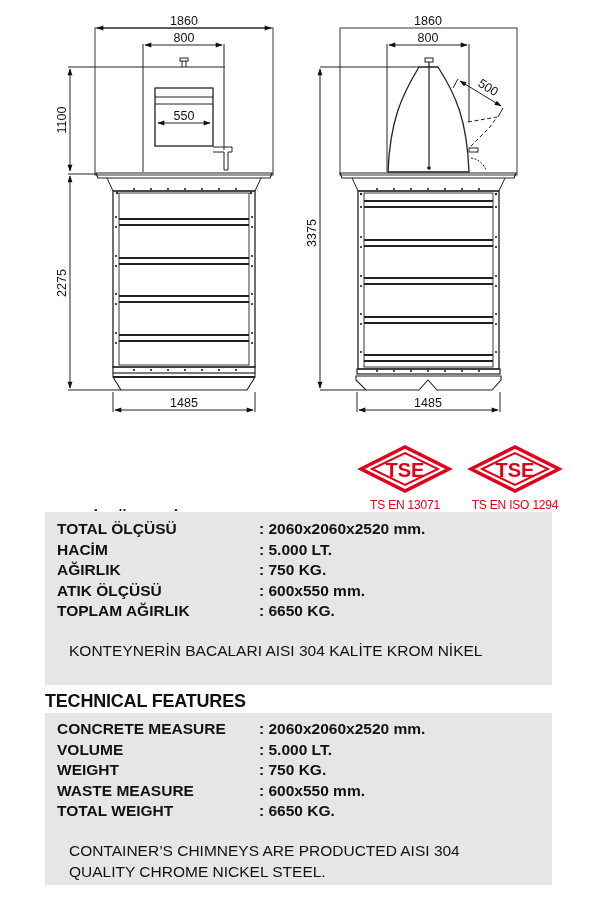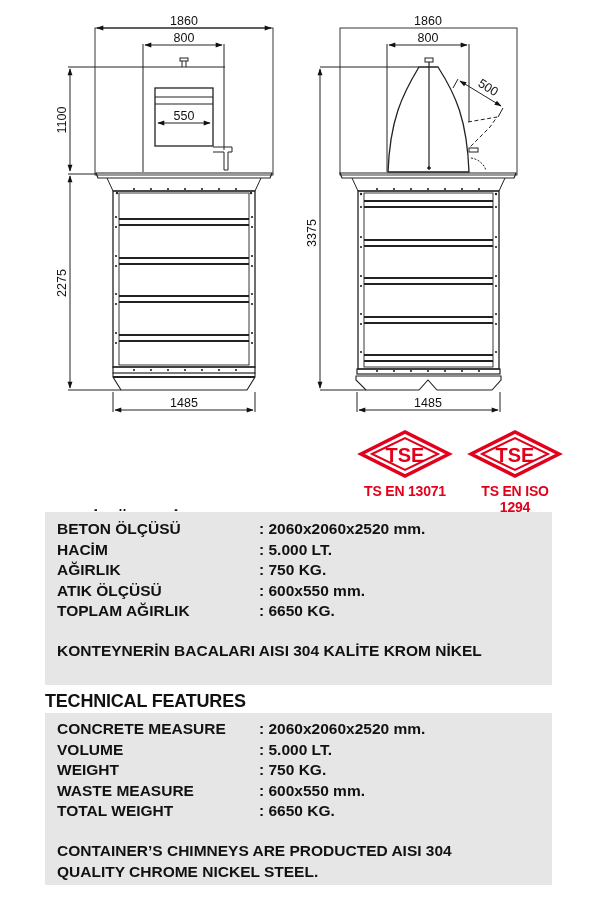--- a/index.html
+++ b/index.html
@@ -1,27 +1,27 @@
 <!DOCTYPE html>
 <html><head>
 <meta charset="utf-8">
 <style>
   html, body { margin:0; padding:0; background:#ffffff; }
   body { width:600px; height:903px; position:relative; overflow:hidden; font-family:"Liberation Sans", sans-serif; color:#111; }
   .drawing { position:absolute; left:4px; top:0; width:544px; height:420px; }
   .drawing svg text { font-family:"Liberation Sans", sans-serif; font-size:12.5px; fill:#111; }
-  .certs { position:absolute; left:355px; top:428px; width:220px; height:75px; }
+  .certs { position:absolute; left:355px; top:443px; width:220px; height:75px; }
   .cert { position:absolute; top:0; width:110px; text-align:center; }
-  .cert-label { position:absolute; top:55px; left:0; width:100%; font-weight:bold; font-size:14px; color:#e2001a; letter-spacing:-0.2px; text-align:center; }
+  .cert-label { position:absolute; top:55px; left:0; width:100%; font-weight:normal; font-size:12px; color:#e2001a; letter-spacing:-0.2px; text-align:center; }
   .section-title { position:absolute; left:45px; font-weight:bold; font-size:18px; color:#111; letter-spacing:-0.2px; }
   .panel { position:absolute; left:45px; width:507px; background:#e6e6e6; }
   .spec-row { position:absolute; left:12px; font-weight:bold; font-size:15.5px; height:20px; line-height:20px; white-space:nowrap; }
   .spec-label { position:absolute; left:0; }
   .spec-value { position:absolute; left:202px; }
-  .note { position:absolute; left:12px; font-weight:bold; font-size:15.5px; line-height:20.5px; width:490px; }
+  .note { position:absolute; left:24px; font-weight:normal; font-size:15.5px; line-height:20.5px; width:490px; }
 </style>
 </head>
 <body>
 
 <div class="drawing">
 <svg width="600" height="420" viewBox="0 0 600 420" xmlns="http://www.w3.org/2000/svg">
   <defs>
     <marker id="arr" viewBox="0 0 10 10" refX="9" refY="5" markerWidth="9" markerHeight="7" orient="auto-start-reverse" markerUnits="userSpaceOnUse">
       <path d="M0,1.5 L10,5 L0,8.5 z" fill="#111"></path>
     </marker>
@@ -227,21 +227,21 @@
       <path d="M17,26 L50,10 L83,26 L50,42 Z" fill="#fff" stroke="#e2001a" stroke-width="2"></path>
       <text x="50" y="34" text-anchor="middle" font-family="Liberation Sans, sans-serif" font-weight="bold" font-size="20" fill="#e2001a">TSE</text>
     </svg>
     <div class="cert-label" style="width:100px;">TS EN ISO 1294</div>
   </div>
 </div>
 
 <div class="section-title" style="top:490px;margin-top:19px;">TEKNİK ÖZELLİKLER</div>
 <div class="panel" style="top:512px; height:173px;">
   <div class="spec-row" style="top:7px;">
-    <span class="spec-label">BETON ÖLÇÜSÜ</span>
+    <span class="spec-label">TOTAL ÖLÇÜSÜ</span>
     <span class="spec-value">: 2060x2060x2520 mm.</span>
   </div>
   <div class="spec-row" style="top:27.5px;">
     <span class="spec-label">HACİM</span>
     <span class="spec-value">: 5.000 LT.</span>
   </div>
   <div class="spec-row" style="top:48px;">
     <span class="spec-label">AĞIRLIK</span>
     <span class="spec-value">: 750 KG.</span>
   </div>

